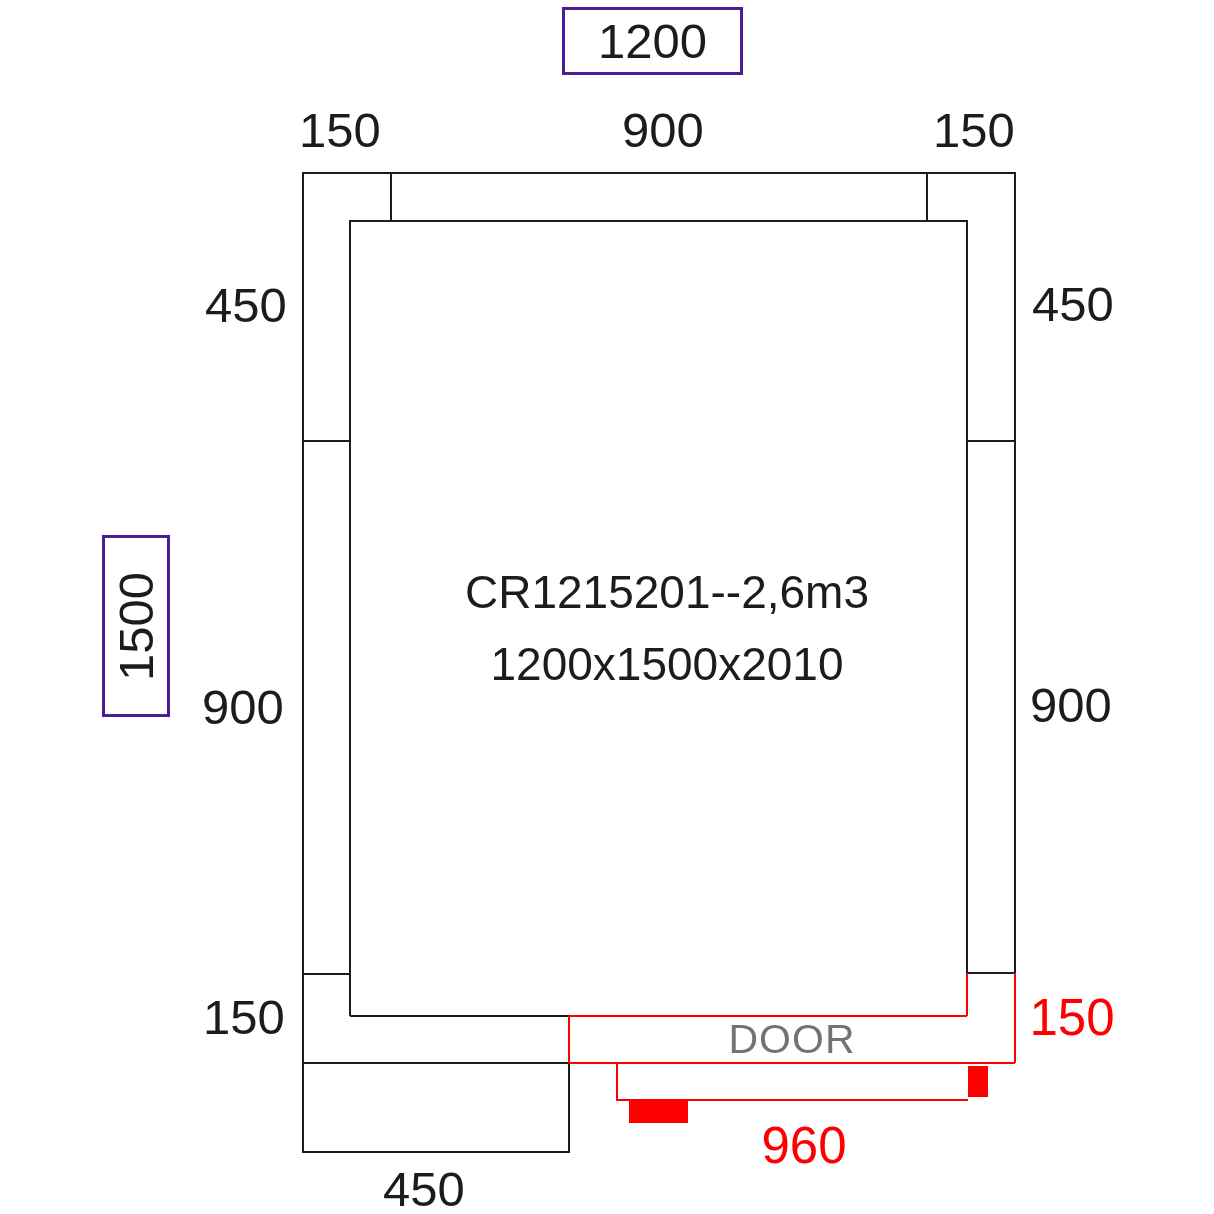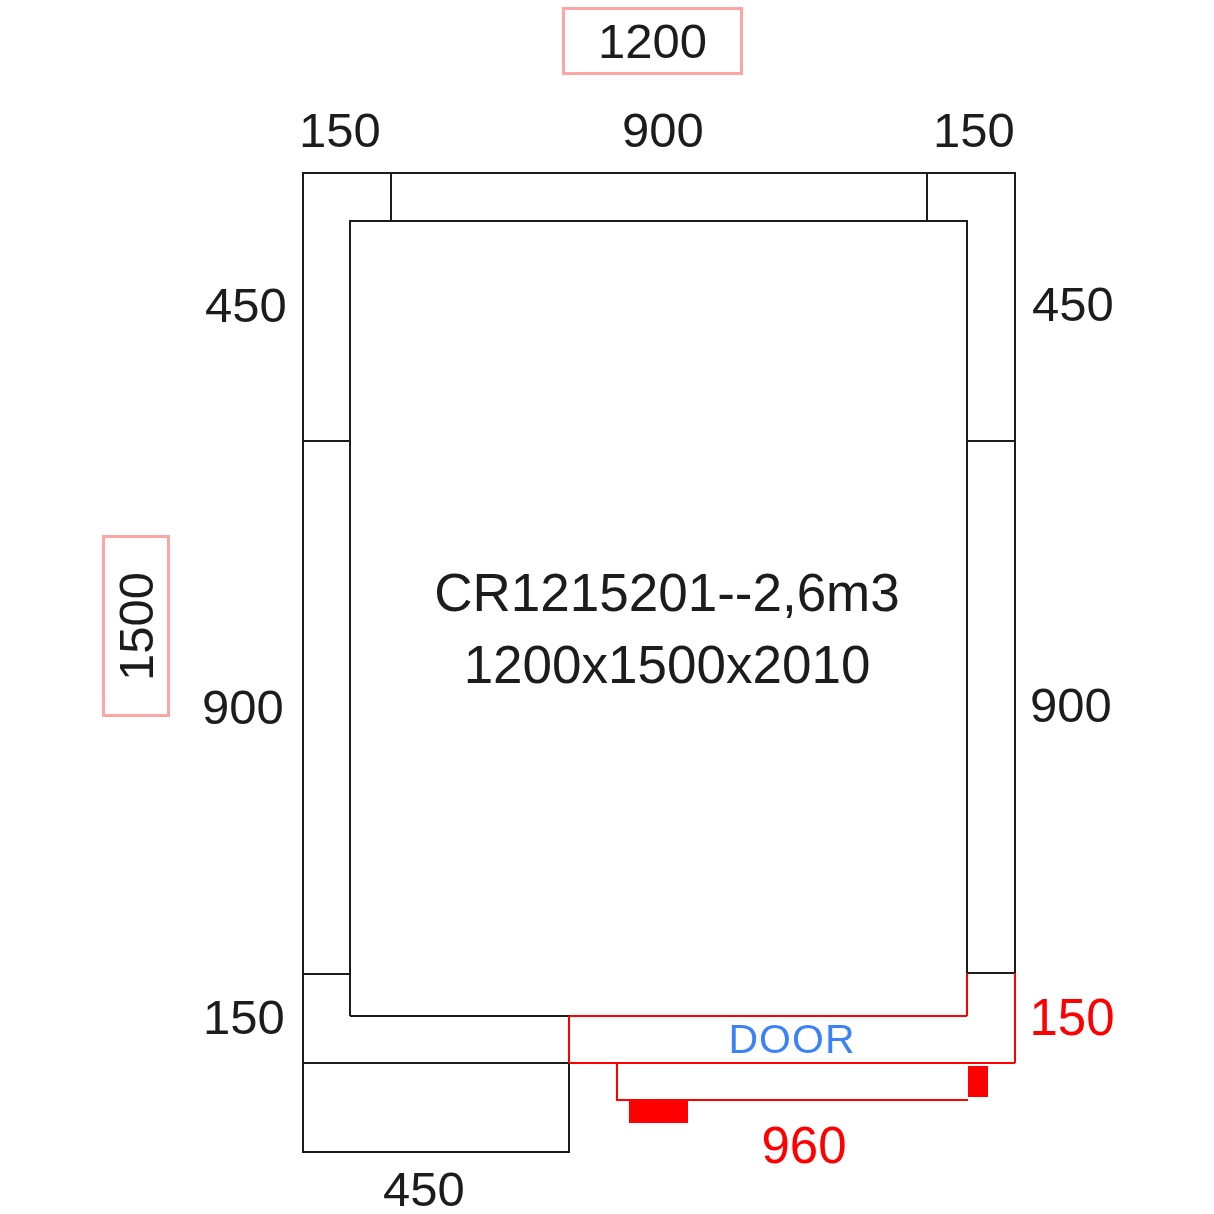--- a/index.html
+++ b/index.html
@@ -29,36 +29,36 @@
     line-height: 1;
   }
   .dim-label.red {
     color: #fe0000;
     font-size: 51px;
   }
   .door-label {
     position: absolute;
     transform: translate(-50%, -50%);
     font-size: 41px;
-    color: #3b82f6;
+    color: #737373;
     white-space: nowrap;
     line-height: 1;
     letter-spacing: 1px;
   }
   .title-label {
     position: absolute;
     transform: translate(-50%, -50%);
-    font-size: 53px;
+    font-size: 46px;
     color: #1c1c1c;
     white-space: nowrap;
     line-height: 1;
   }
   .dim-box {
     position: absolute;
-    border: 3px solid #fca5a5;
+    border: 3px solid #4c1d95;
     display: flex;
     align-items: center;
     justify-content: center;
     background: #ffffff;
     box-sizing: border-box;
   }
   .dim-box .txt {
     font-size: 49px;
     color: #1c1c1c;
     line-height: 1;

